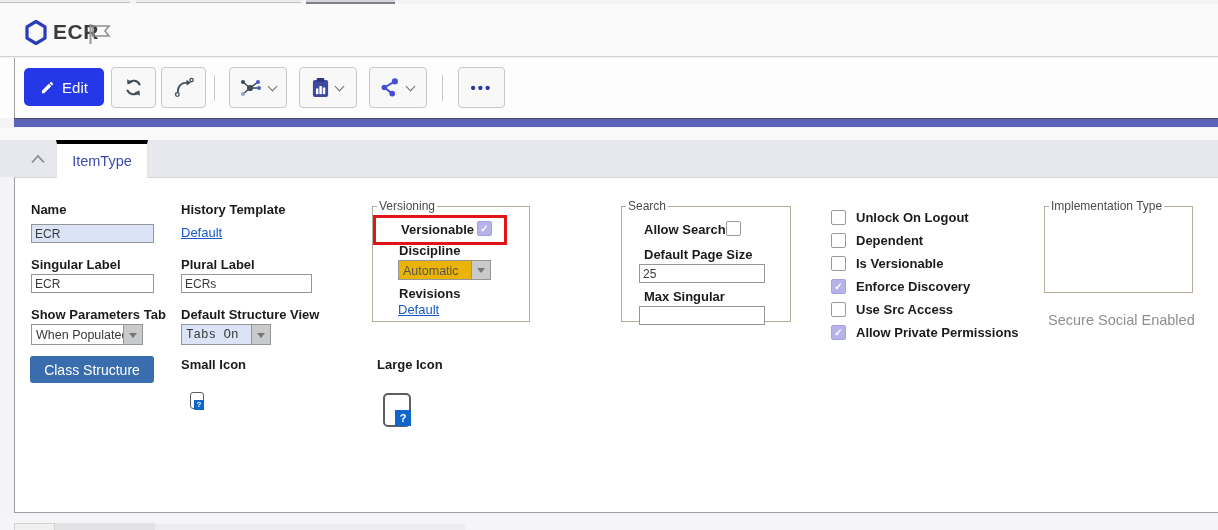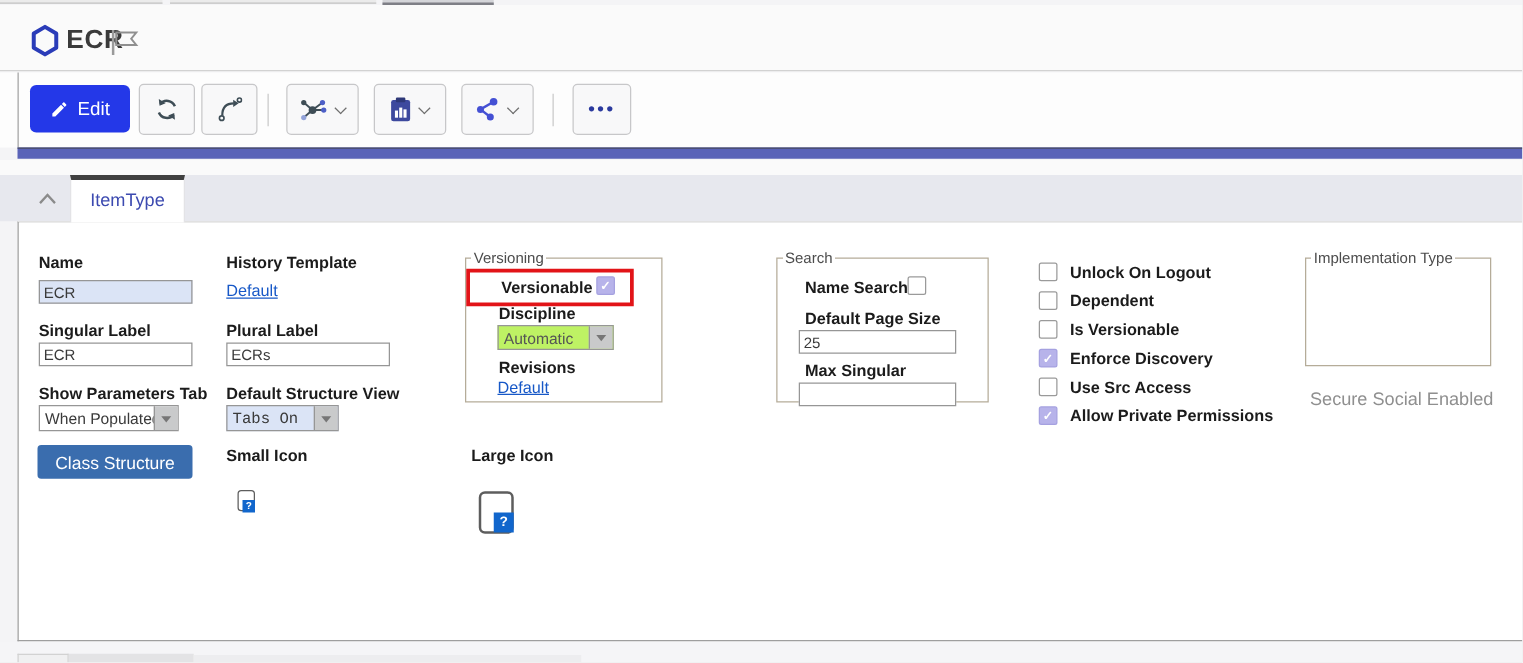--- a/index.html
+++ b/index.html
@@ -28,40 +28,40 @@
   .chev-dn { width:7px; height:7px; border-right:1.6px solid #6e6e6e; border-bottom:1.6px solid #6e6e6e;
              transform:rotate(45deg); margin:-3px 2px 0 1px; }
   #dots-btn span.dots { font-size:15px; font-weight:bold; color:#2b3a9e; letter-spacing:2px; line-height:10px; }
 
   #blue-bar { position:absolute; left:14px; right:0; top:118px; height:9px; background:#5a63b8; border-top:1px solid #474a60; }
   #light-strip { position:absolute; left:0; top:128px; width:100%; height:12px; background:#fafafa; }
   #gray-band { position:absolute; left:0; top:140px; width:100%; height:37px; background:#e7e8ee; }
 
   
   #accordion-chevron { position:absolute; left:26px; top:147px; width:24px; height:24px; display:flex; align-items:center; justify-content:center; cursor:pointer; }
-  #itemtype-tab { position:absolute; left:56px; top:140px; width:92px; height:38px; background:#fff; border-top:4px solid #404040;
+  #itemtype-tab { position:absolute; left:56px; top:140px; width:92px; height:38px; background:#fff; border-top:4px solid #000000;
                   border-left:1px solid #e3e3e6; border-right:1px solid #e3e3e6;
                   display:flex; align-items:center; justify-content:center; font-size:14.5px; color:#3c4ab0; cursor:pointer; z-index:3; }
 
   
   #panel { position:absolute; left:14px; top:177px; width:1204px; height:336px; background:#fff;
            border-left:1px solid #9e9e9e; border-bottom:1px solid #9e9e9e; border-top:1px solid #d8d8d8; }
 
   .lbl { position:absolute; font-size:13px; font-weight:bold; color:#1b1b1b; white-space:nowrap; }
   .txt-input { position:absolute; height:19px; border:1px solid #969696; font-family:"Liberation Sans",sans-serif;
                font-size:12px; color:#3a3a3a; padding:0 3px; background:#fff; }
   .txt-input.ro { background:#dbe4f6; }
   .link { position:absolute; font-size:13px; color:#1758c7; text-decoration:underline; cursor:pointer; white-space:nowrap; }
 
   .sel { position:absolute; height:21px; border:1px solid #969696; display:flex; background:#fff; cursor:pointer; }
   .sel .sv { flex:1; font-size:12.5px; color:#3a3a3a; padding:3px 4px 0; white-space:nowrap; overflow:hidden; }
   .sel .da { width:19px; background:#c9cacb; border-left:1px solid #969696; display:flex; align-items:center; justify-content:center; }
   .sel .da::after { content:""; border:4px solid transparent; border-top:5px solid #767676; margin-top:5px; }
   .sel.blue { background:#dbe4f6;font-family:Liberation Mono, monospace; }
-  .sel.dis  { background:#bef264; }
+  .sel.dis  { background:#eab308; }
   .sel.dis .sv { color:#555; }
 
   .cb { width:15px; height:15px; border:1px solid #9a9a9a; border-radius:2px; background:#fff; flex:none;
         display:flex; align-items:center; justify-content:center; font-size:10px; font-weight:bold; color:transparent; cursor:pointer; }
   .cb.on { background:#b7b3ea; border-color:#a5a1e0; color:#fff; }
   .cb.abs { position:absolute; }
 
   .radio { width:15px; height:15px; border-radius:50%; border:1px solid #9a9a9a; background:#fff; position:relative; flex:none; cursor:pointer; }
   .radio.on { border-color:#a9a5e2; background:#ccc9f0; }
   .radio.on::after { content:""; position:absolute; left:3px; top:3px; width:7px; height:7px; border-radius:50%; background:#8b85d8; }
@@ -266,21 +266,21 @@
     <span class="da"></span>
   </div>
   <span class="lbl" style="left:399px;top:286px;">Revisions</span>
   <a class="link" style="left:398px;top:302px;">Default</a>
 
   <div id="annotation-box"></div>
 
   <fieldset class="grp" style="left:621px;top:199px;width:170px;height:123px;">
     <legend>Search</legend>
   </fieldset>
-  <span class="lbl" style="left:644px;top:222px;">Name Search</span>
+  <span class="lbl" style="left:644px;top:222px;">Allow Search</span>
   <span class="cb abs" style="left:726px;top:221px;">
       <span>✓</span>
     </span>
   <span class="lbl" style="left:644px;top:247px;">Default Page Size</span>
   <input class="txt-input" style="left: 639px; top: 264px; width: 126px;" value="25">
   <span class="lbl" style="left:644px;top:289px;">Max Singular</span>
   <input class="txt-input" style="left: 639px; top: 306px; width: 126px;" value="">
 
   <div class="abs" style="left:831px;top:210px;">
     <div class="optrow">

